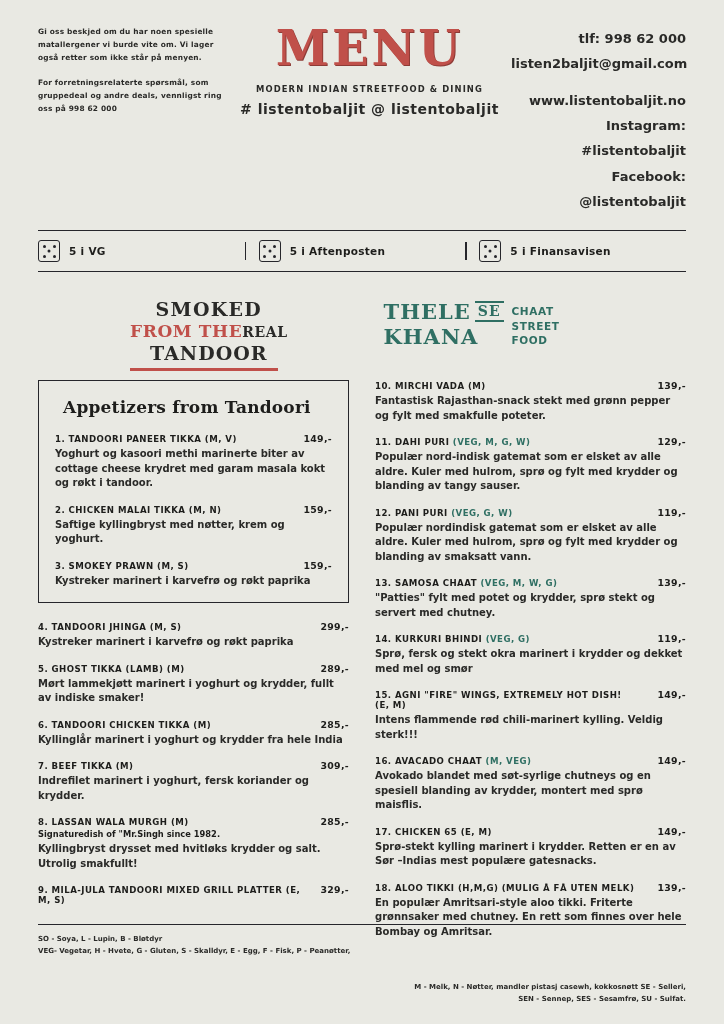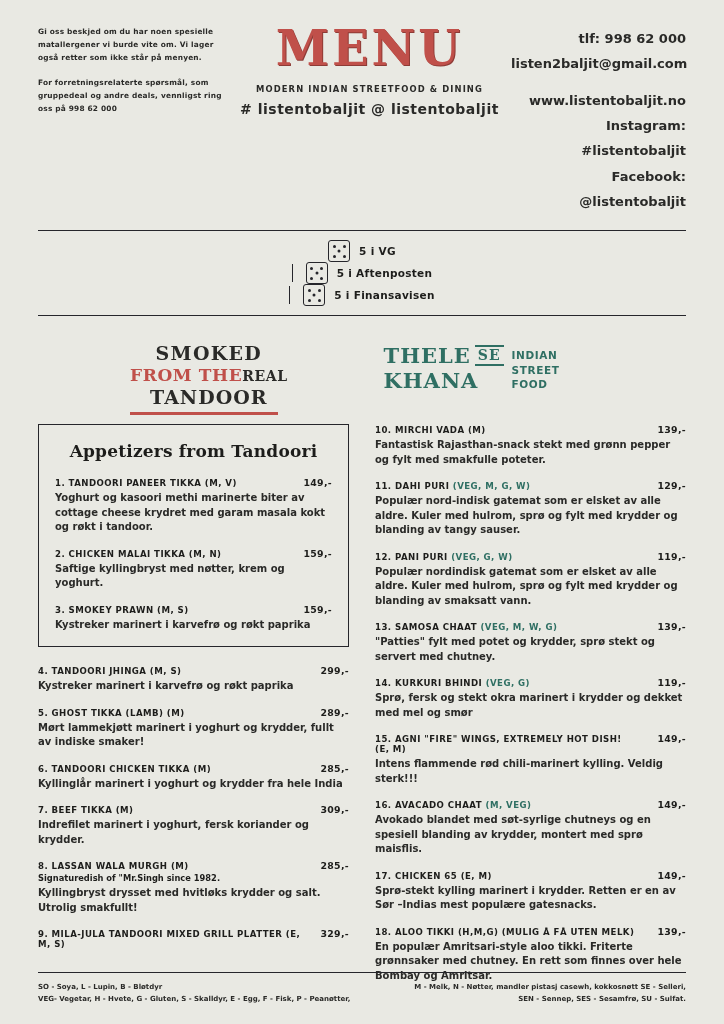--- a/index.html
+++ b/index.html
@@ -79,21 +79,20 @@
   .rule {
     border: 0;
     border-top: 1.6px solid #26262b;
     margin: 16px 0 0 0;
   }
   .awards {
     display: flex;
     align-items: center;
     padding: 9px 0 9px 0;
     border-bottom: 1.6px solid #26262b;
-    flex-direction: column;
   }
   .award {
     flex: 1;
     display: flex;
     align-items: center;
     gap: 9px;
     position: relative;
   }
   .award + .award { padding-left: 14px; }
   .award + .award::before {
@@ -225,22 +224,21 @@
   .boxed {
     border: 1.6px solid #26262b;
     padding: 16px 16px 14px 16px;
     margin-bottom: 18px;
   }
   .box-title {
     font-family: "DejaVu Serif", serif;
     font-size: 17px;
     font-weight: 700;
     letter-spacing: .2px;
-    margin: 0 0 16px 0;
-    text-align: center;
+    margin: 0 0 16px 8px;
   }
 
   .item { margin-bottom: 13px; }
   .item-head {
     display: flex;
     justify-content: space-between;
     align-items: baseline;
     gap: 18px;
   }
   .item-name {
@@ -279,21 +277,21 @@
     bottom: 18px;
     border-top: 1.6px solid #26262b;
     padding-top: 8px;
     display: flex;
     justify-content: space-between;
     font-size: 7px;
     font-weight: 700;
     line-height: 1.8;
     color: #2a2a28;
   }
-  .footer .right { text-align: right; }
+  .footer .right { text-align: right; margin-top: 48px; }
 </style>
 </head>
 <body>
 
 <div class="page">
 
   <div class="header">
     <div class="header-left">
       <p>Gi oss beskjed om du har noen spesielle matallergener vi burde vite om. Vi lager også retter som ikke står på menyen.</p>
       <p>For forretningsrelaterte spørsmål, som gruppedeal og andre deals, vennligst ring oss på 998 62 000</p>
@@ -362,21 +360,21 @@
         <div class="underline"></div>
       </div>
     </div>
     <div class="banner-right">
       <div class="thele">
         <div class="words">
           <div><span>THELE</span><span class="se">SE</span></div>
           <div>KHANA</div>
         </div>
         <div class="tags">
-          <div>INDIAN</div>
+          <div>CHAAT</div>
           <div>STREET</div>
           <div>FOOD</div>
         </div>
       </div>
     </div>
   </div>
 
   <div class="columns">
 
     <div class="col-left">

